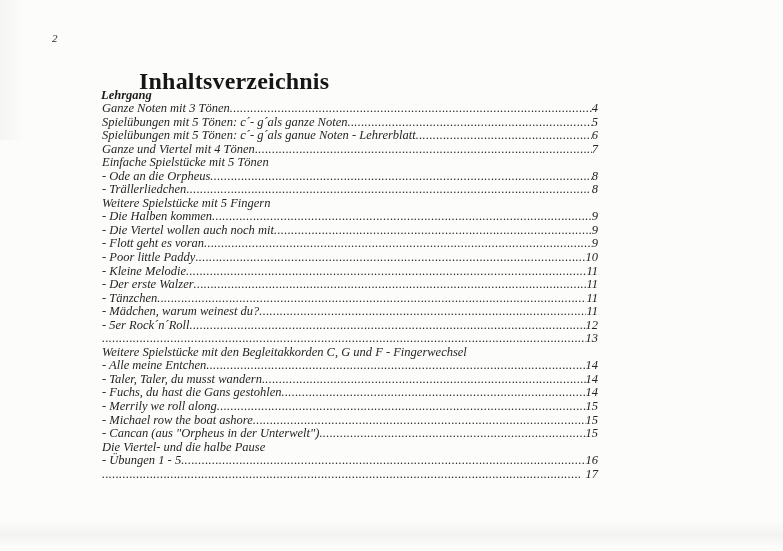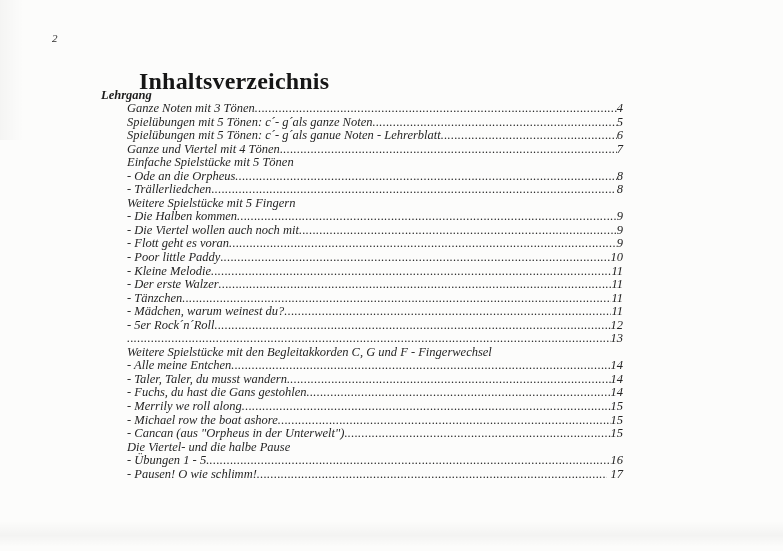--- a/index.html
+++ b/index.html
@@ -39,21 +39,21 @@
     left: 101px;
     top: 88px;
     font-size: 12.5px;
     font-weight: bold;
     font-style: italic;
     color: #1d1d1d;
     white-space: nowrap;
   }
   .toc-list {
     position: absolute;
-    left: 127px;
+    left: 102px;
     top: 102px;
     width: 496px;
     font-size: 12.5px;
     font-style: italic;
     color: #252525;
   }
   .row {
     display: flex;
     align-items: baseline;
     height: 13.55px;
@@ -228,19 +228,18 @@
     </div>
     <div class="row">
       <span class="label">Die Viertel- und die halbe Pause</span>
     </div>
     <div class="row">
       <span class="label">- Übungen 1 - 5</span>
       <span class="dots">................................................................................................................................................................................................................................................................................................................................................................................................................</span>
       <span class="pg">16</span>
     </div>
     <div class="row">
-      <span class="label">- Pausen! O wie schlimm!</span>
       <span class="dots">................................................................................................................................................................................................................................................................................................................................................................................................................</span>
       <span class="pg"> 17</span>
     </div>
   </div>
 
 <div class="scan-band"></div>
 
 </body></html>

